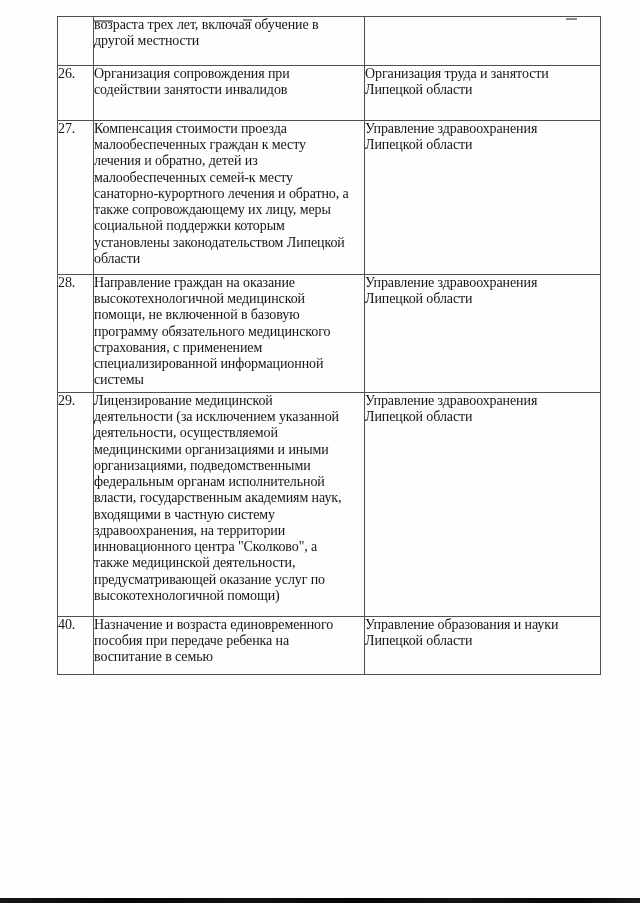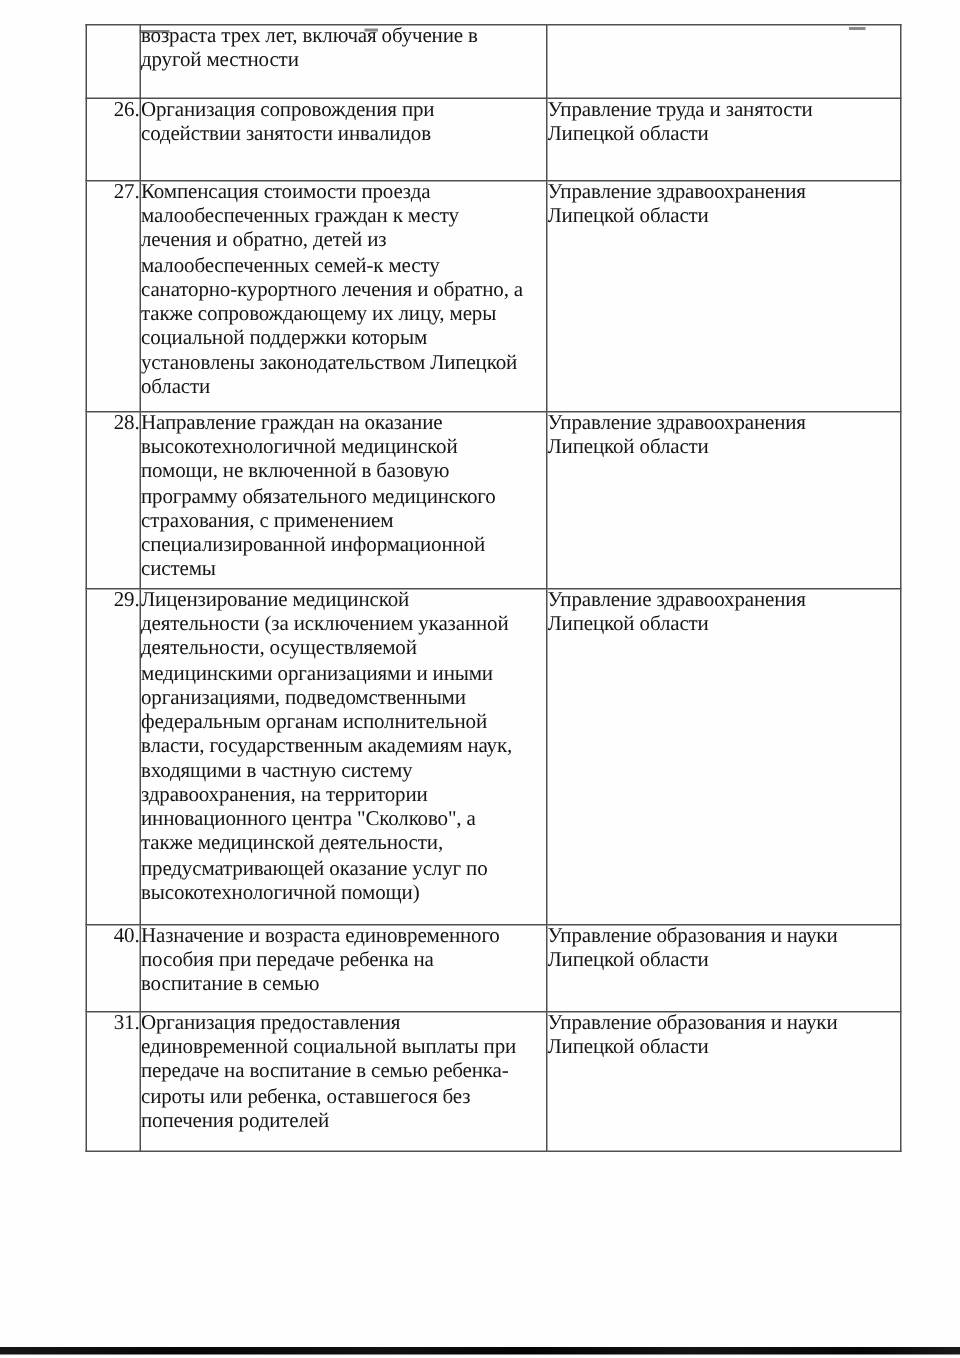--- a/index.html
+++ b/index.html
@@ -30,21 +30,21 @@
   table.doc-table td {
     border: 1px solid #4f4f4f;
     vertical-align: top;
     font-size: 14px;
     line-height: 1.16;
     letter-spacing: -0.1px;
     overflow: hidden;
     padding: 0;
   }
   td.num-cell {
-    text-align: right;
+    text-align: left;
     padding-top: 7px;
   }
   td.service-cell {
     padding: 7px 2px 3px 5px;
     white-space: pre-line;
   }
   td.dept-cell {
     padding: 7px 2px 3px 6px;
     white-space: pre-line;
   }
@@ -90,21 +90,21 @@
       <tr class="r0">
         <td class="num-cell"></td>
         <td class="service-cell">возраста трех лет, включая обучение в
 другой местности</td>
         <td class="dept-cell"></td>
       </tr>
       <tr class="r1">
         <td class="num-cell">26.</td>
         <td class="service-cell">Организация сопровождения при
 содействии занятости инвалидов</td>
-        <td class="dept-cell">Управление труда и занятости
+        <td class="dept-cell">Организация труда и занятости
 Липецкой области</td>
       </tr>
       <tr class="r2">
         <td class="num-cell">27.</td>
         <td class="service-cell">Компенсация стоимости проезда
 малообеспеченных граждан к месту
 лечения и обратно, детей из
 малообеспеченных семей-к месту
 санаторно-курортного лечения и обратно, а
 также сопровождающему их лицу, меры
@@ -145,28 +145,18 @@
 Липецкой области</td>
       </tr>
       <tr class="r5">
         <td class="num-cell">40.</td>
         <td class="service-cell">Назначение и возраста единовременного
 пособия при передаче ребенка на
 воспитание в семью</td>
         <td class="dept-cell">Управление образования и науки
 Липецкой области</td>
       </tr>
-      <tr class="r6">
-        <td class="num-cell">31.</td>
-        <td class="service-cell">Организация предоставления
-единовременной социальной выплаты при
-передаче на воспитание в семью ребенка-
-сироты или ребенка, оставшегося без
-попечения родителей</td>
-        <td class="dept-cell">Управление образования и науки
-Липецкой области</td>
-      </tr>
     </tbody>
   </table>
 
   <div class="bottom-edge"></div>
 
 </div>
 
 </body></html>

